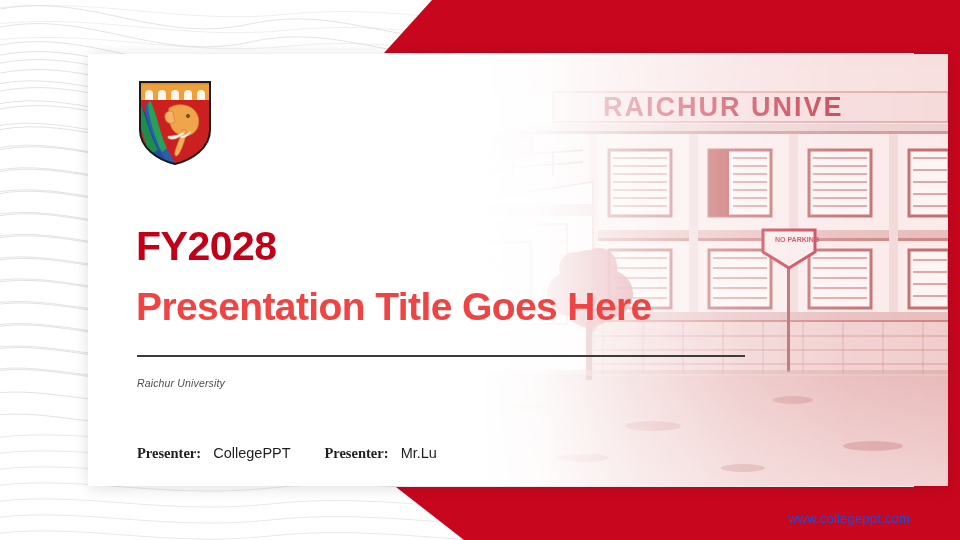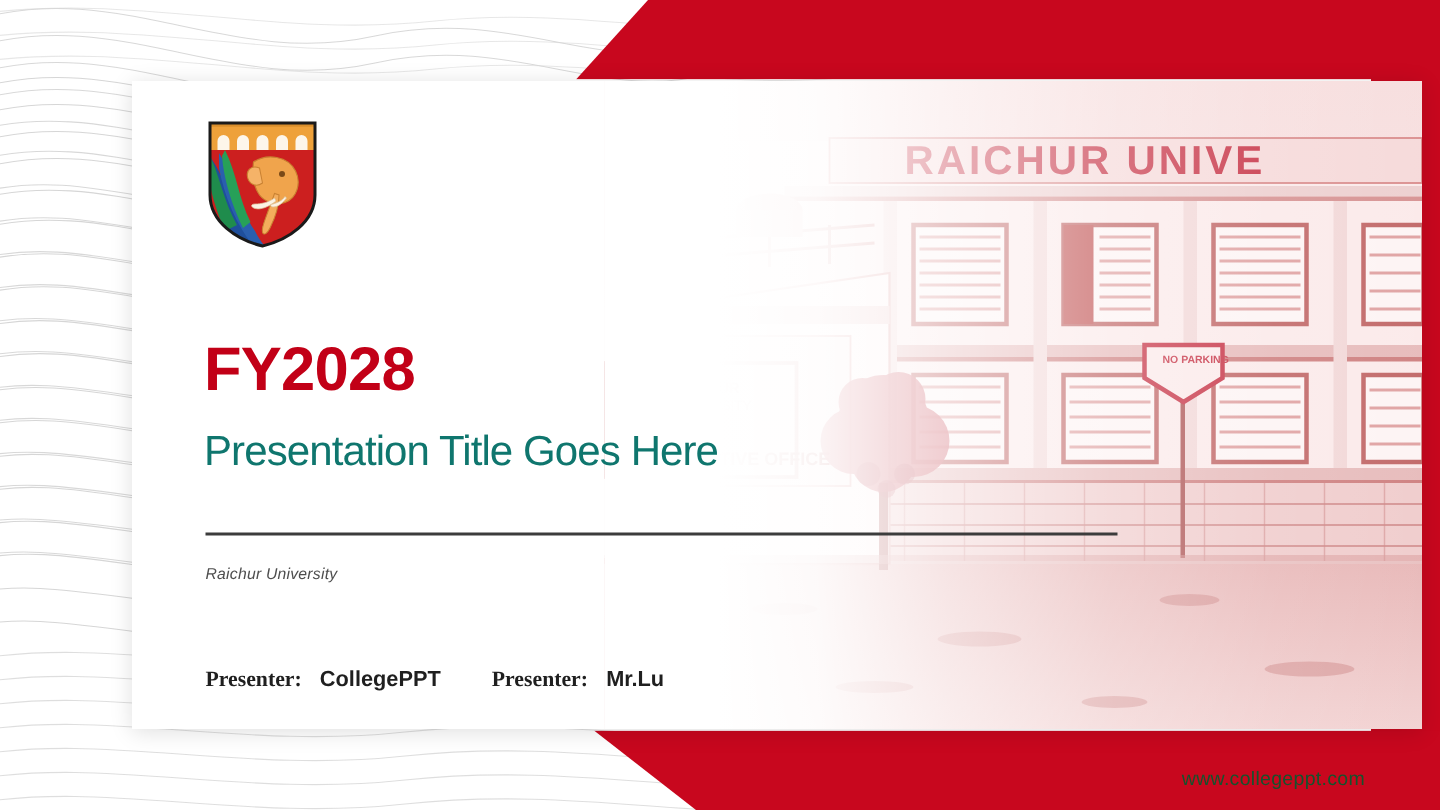--- a/index.html
+++ b/index.html
@@ -116,23 +116,23 @@
     font-weight: bold;
     color: #c20017;
     letter-spacing: -0.5px;
     line-height: 1;
     white-space: nowrap;
   }
   .main-title {
     position: absolute;
     top: 233px;
     left: 0;
-    font-size: 28px;
-    font-weight: normal;
-    color: #0f766e;
+    font-size: 39px;
+    font-weight: bold;
+    color: #ef4444;
     letter-spacing: -0.6px;
     line-height: 1;
     white-space: nowrap;
   }
   .divider {
     position: absolute;
     top: 301px;
     left: 1px;
     width: 608px;
     height: 2px;
@@ -150,29 +150,29 @@
   }
   .credits {
     position: absolute;
     top: 391px;
     left: 1px;
     font-size: 14.5px;
     color: #1f1f1f;
     white-space: nowrap;
   }
   .credits .lbl { font-weight: bold; font-family: Liberation Serif, serif; }
-  .credits .val { font-weight: bold; }
+  .credits .val { font-weight: normal; }
   .credits .gap { display: inline-block; width: 26px; }
 
   
   .footer-url {
     position: absolute;
     right: 50px;
     bottom: 14px;
-    color: #14532d;
+    color: #1d4ed8;
     font-size: 13px;
     letter-spacing: 0.2px;
     white-space: nowrap;
   }
 </style>
 </head>
 <body>
 
 <div id="slide">
 

